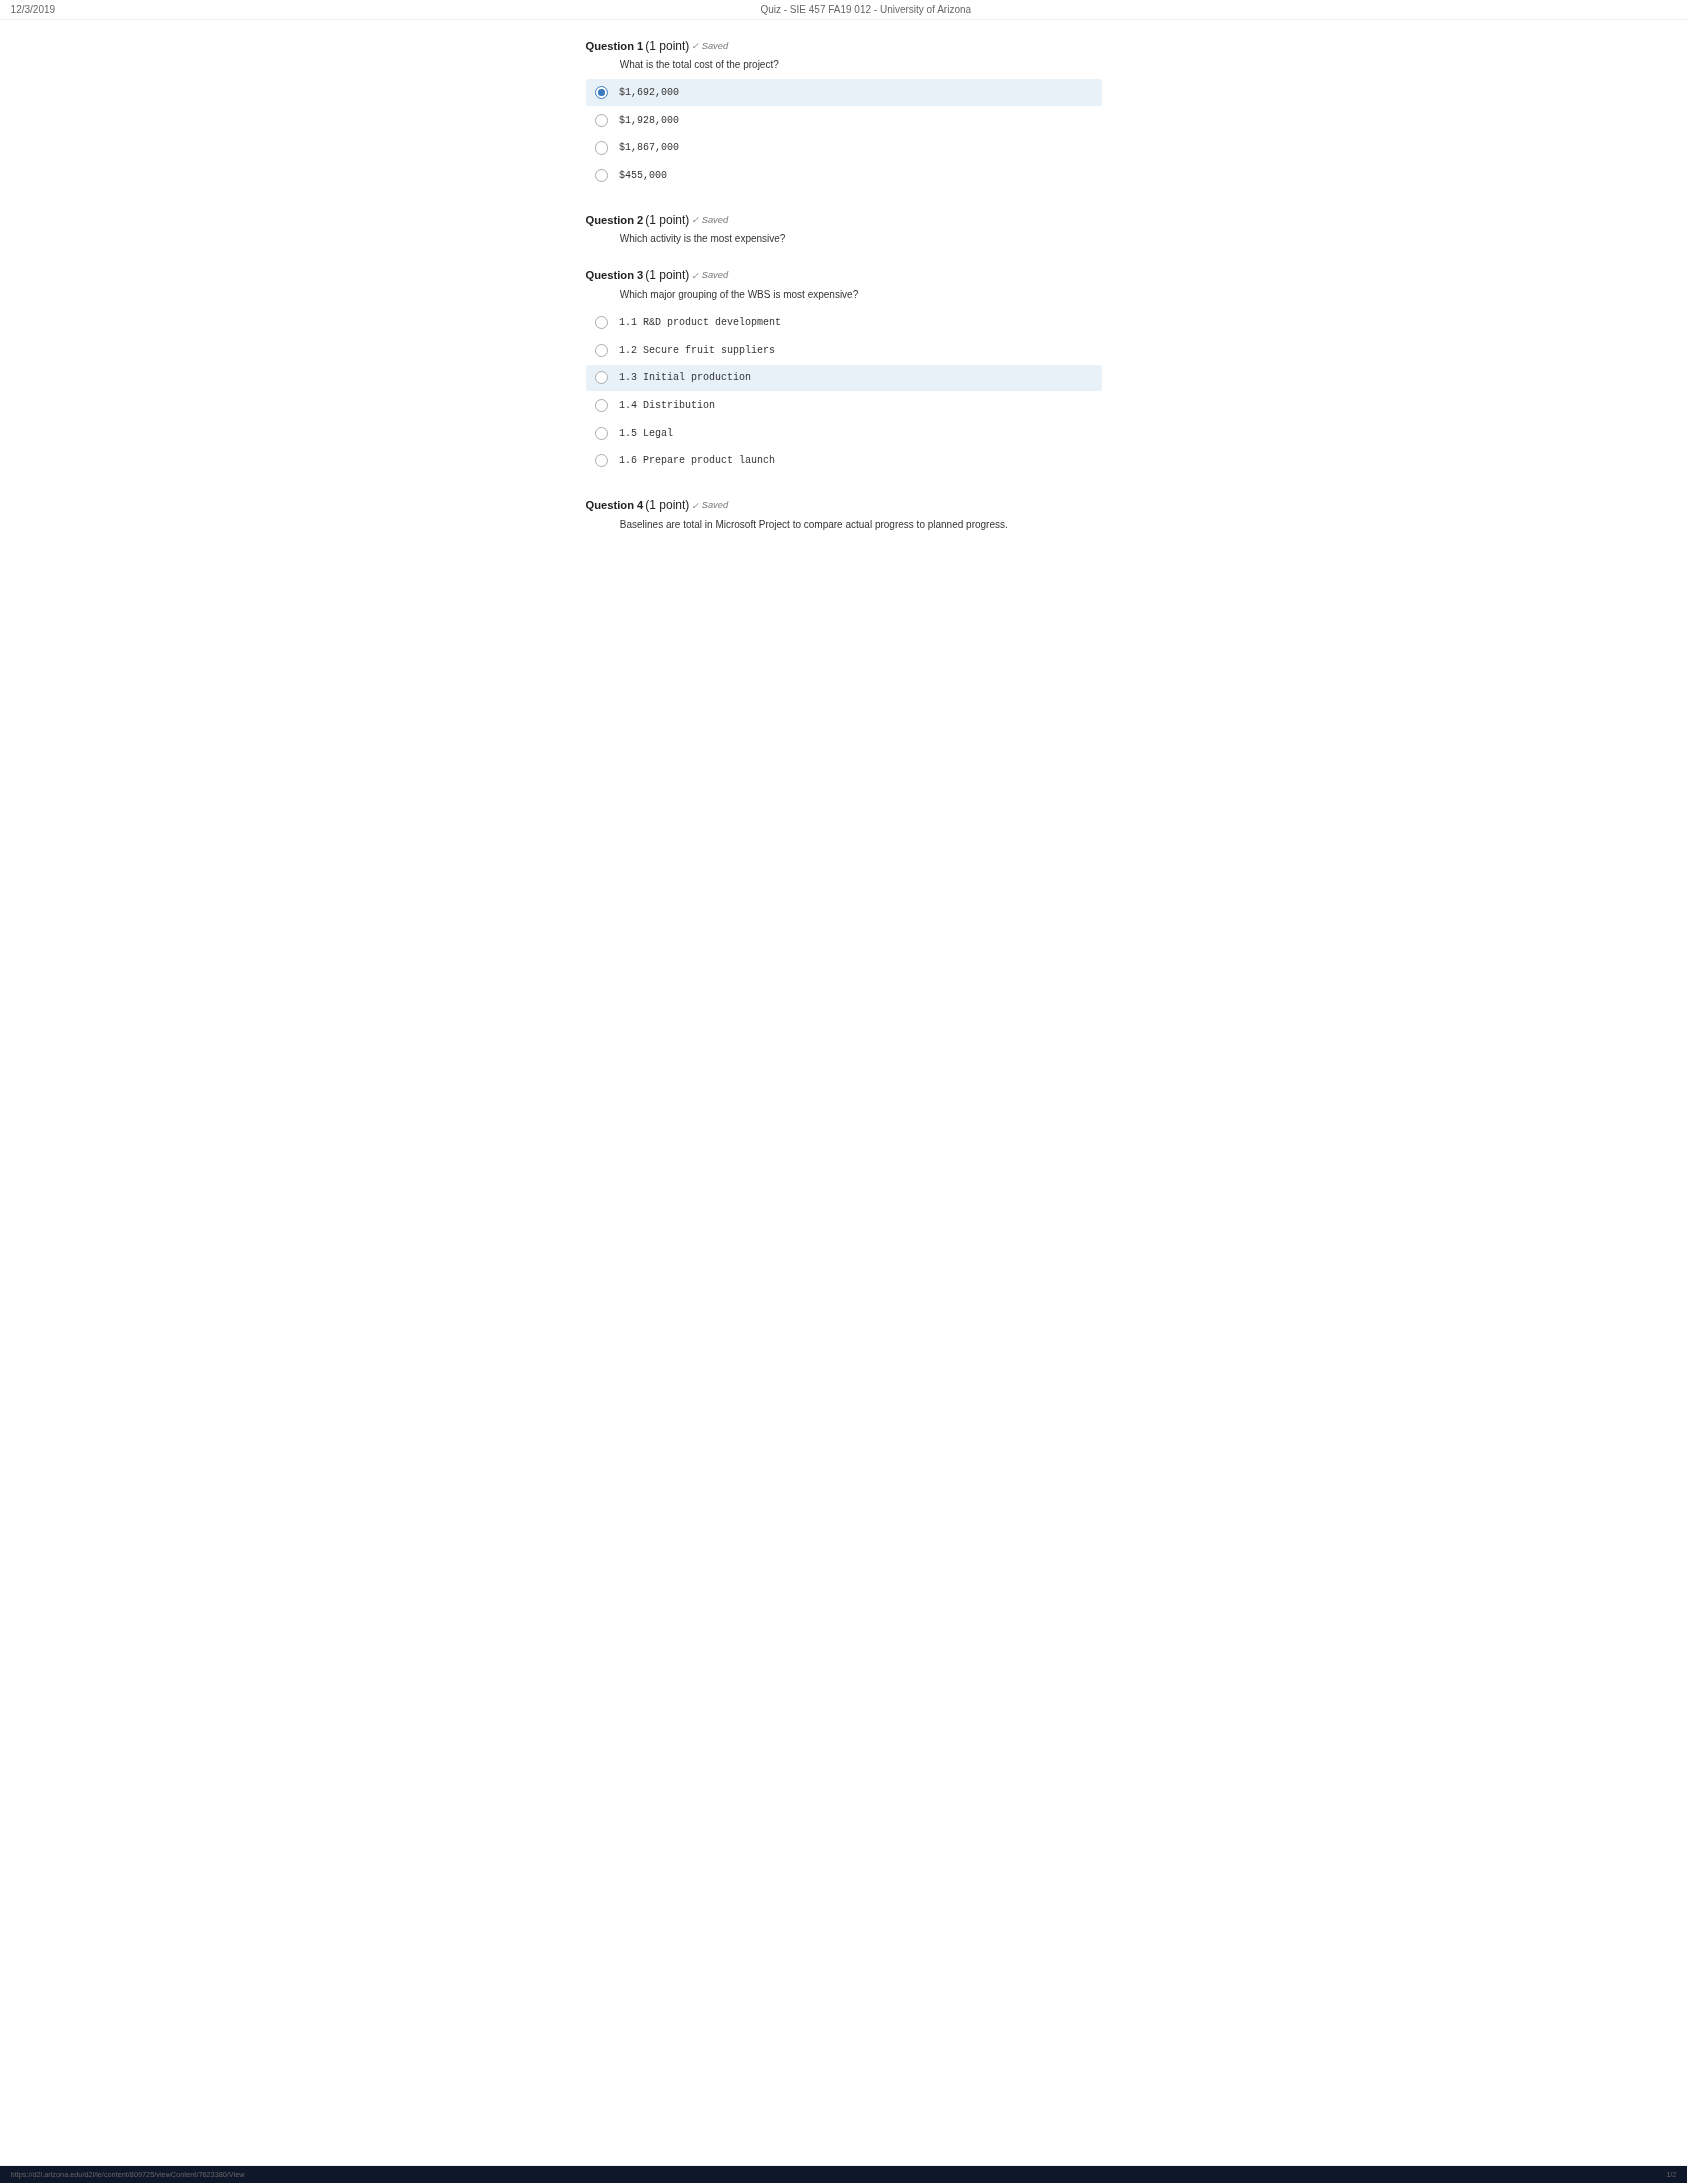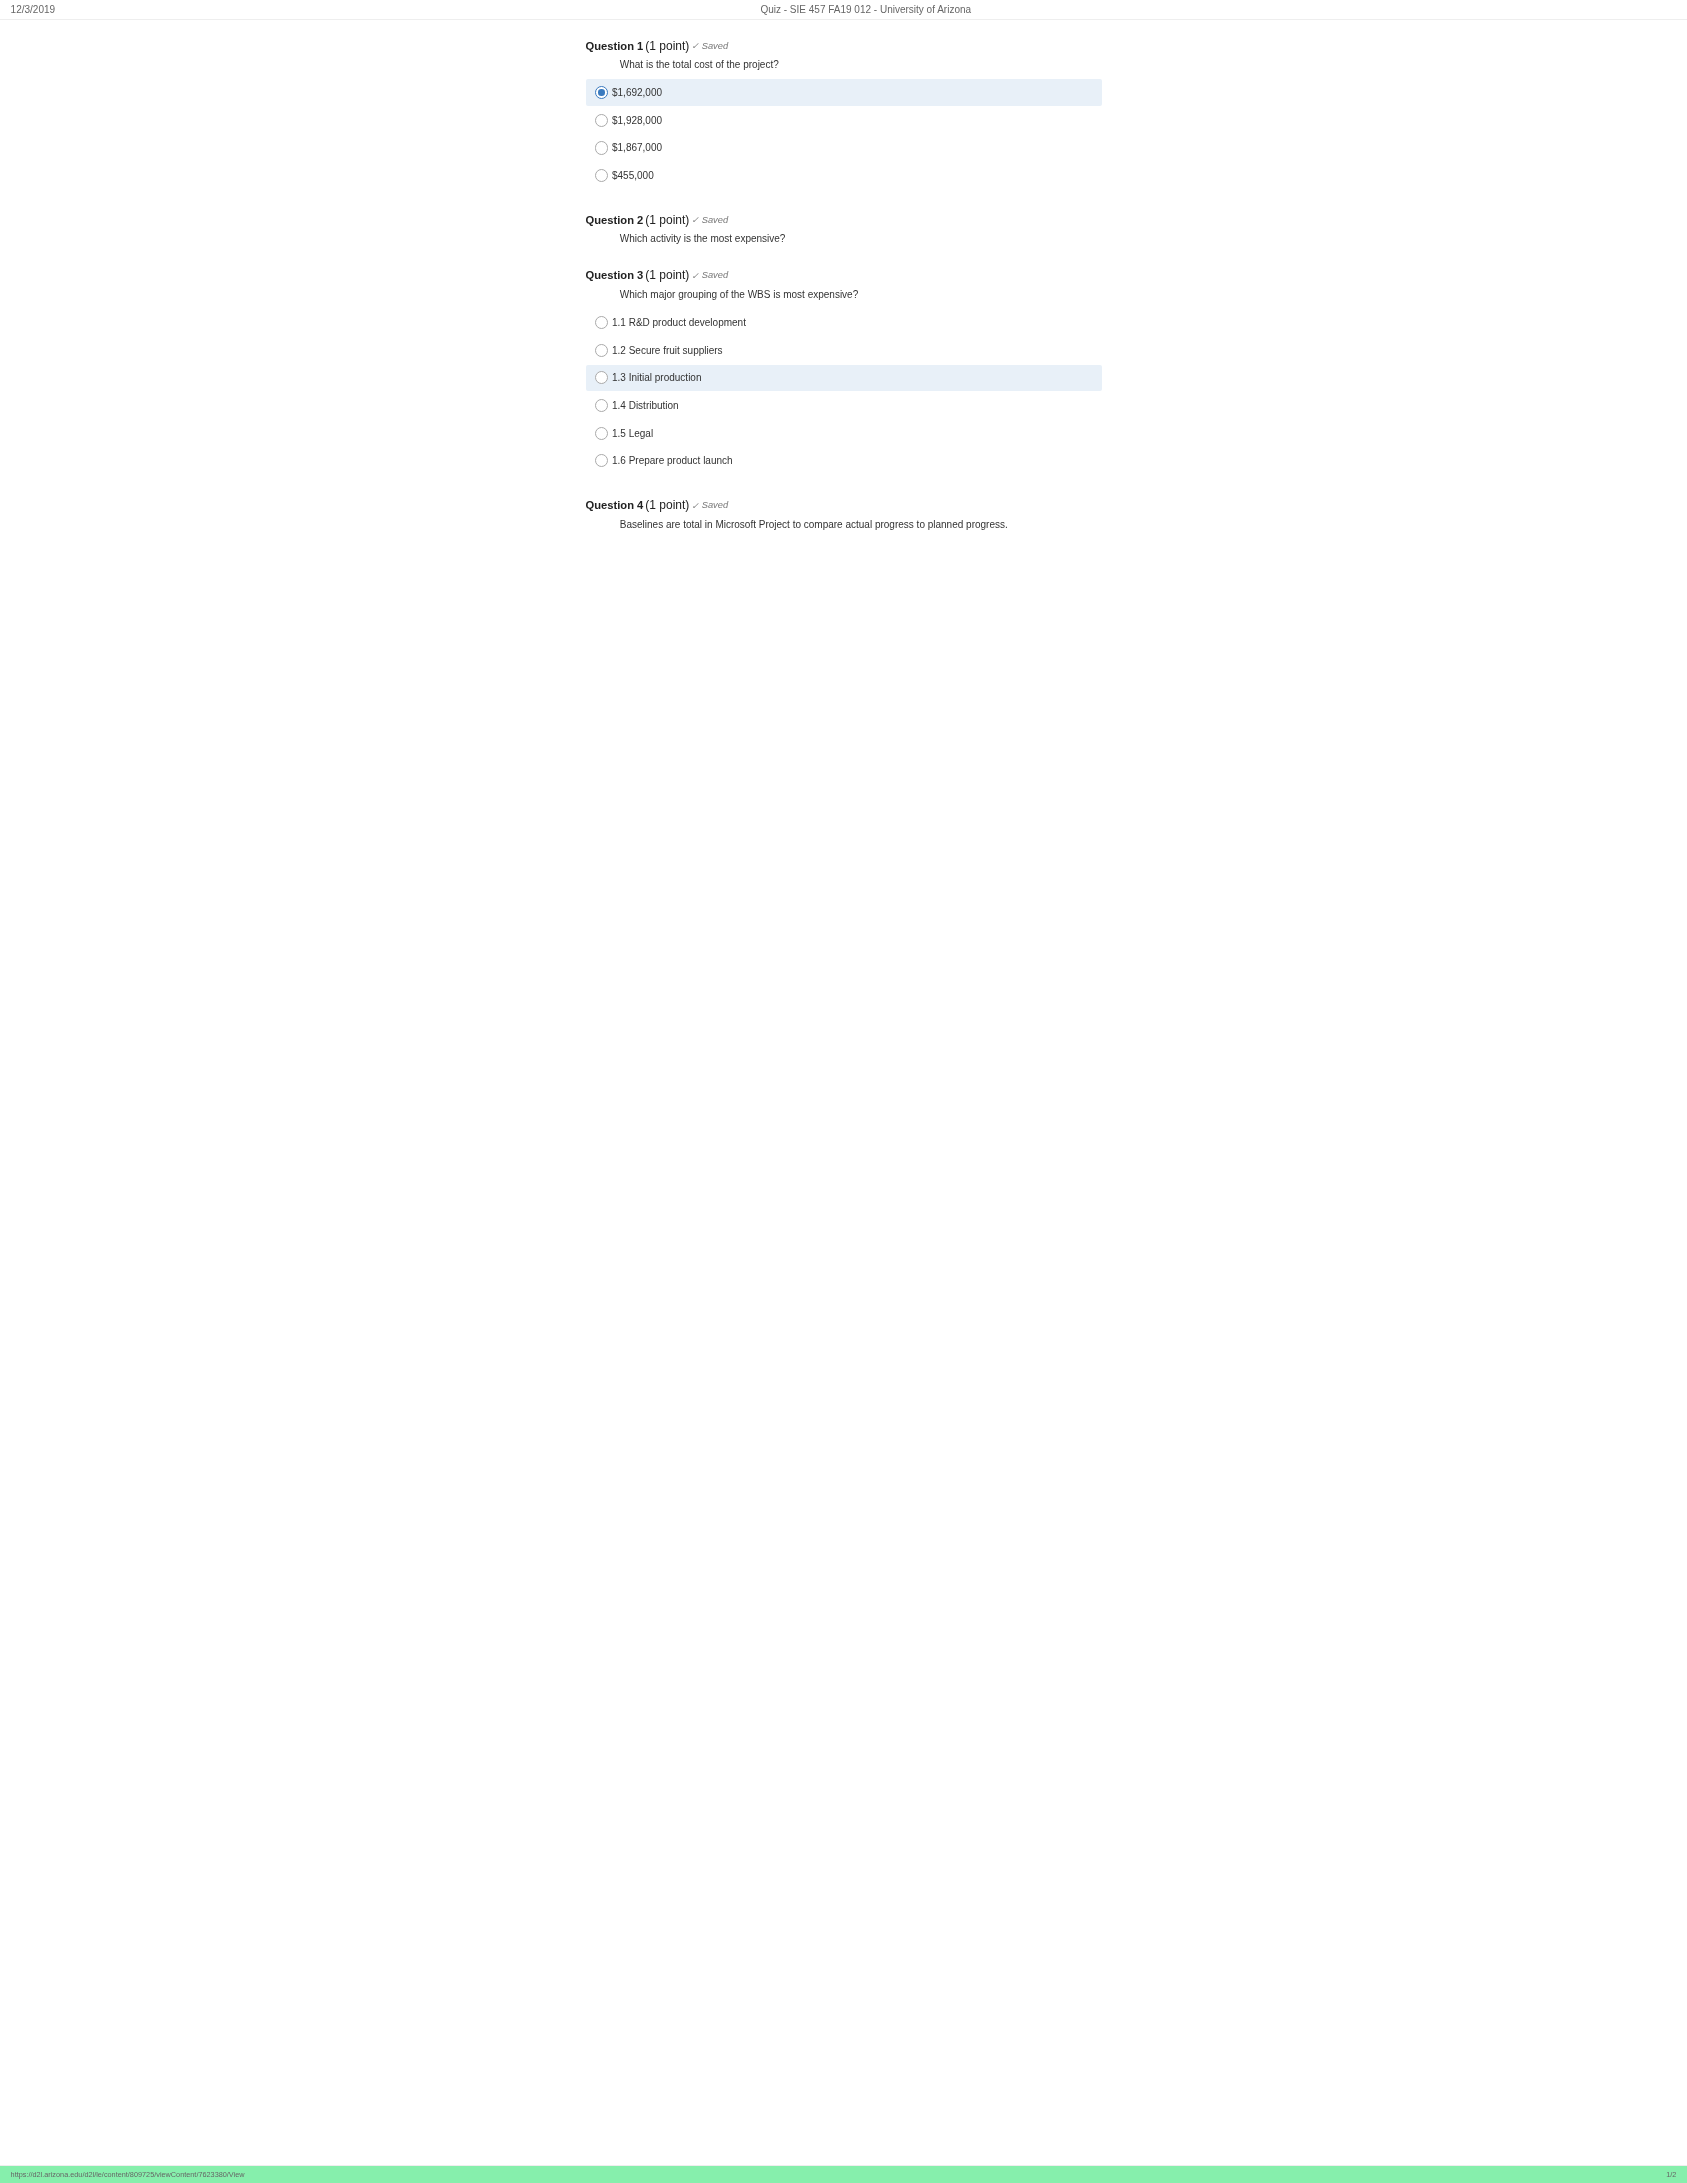--- a/index.html
+++ b/index.html
@@ -81,21 +81,22 @@
       list-style: none;
     }
 
     .option-item {
       display: flex;
       align-items: center;
       padding: 6.6px 9.3px;
       margin-bottom: 1.3px;
       border-radius: 2px;
       cursor: pointer;
-      gap: 4px;
+      gap: 11px;
+      font-family: Liberation Mono, monospace;
     }
 
     .option-item.highlighted {
       background-color: #e8f0f8;
     }
 
     .radio-outer {
       width: 13.2px;
       height: 13.2px;
       border-radius: 50%;
@@ -129,21 +130,21 @@
       align-items: center;
       justify-content: space-between;
       padding: 4px 10.6px;
       font-size: 7.3px;
       color: #666;
       border-top: 0.7px solid #eee;
       position: fixed;
       bottom: 0;
       left: 0;
       right: 0;
-      background: #86efac;
+      background: #0f172a;
     }
   </style>
 </head>
 <body>
 
 <div class="browser-bar">
   <span>12/3/2019</span>
   <span>Quiz - SIE 457 FA19 012 - University of Arizona</span>
   <span></span>
 </div>

